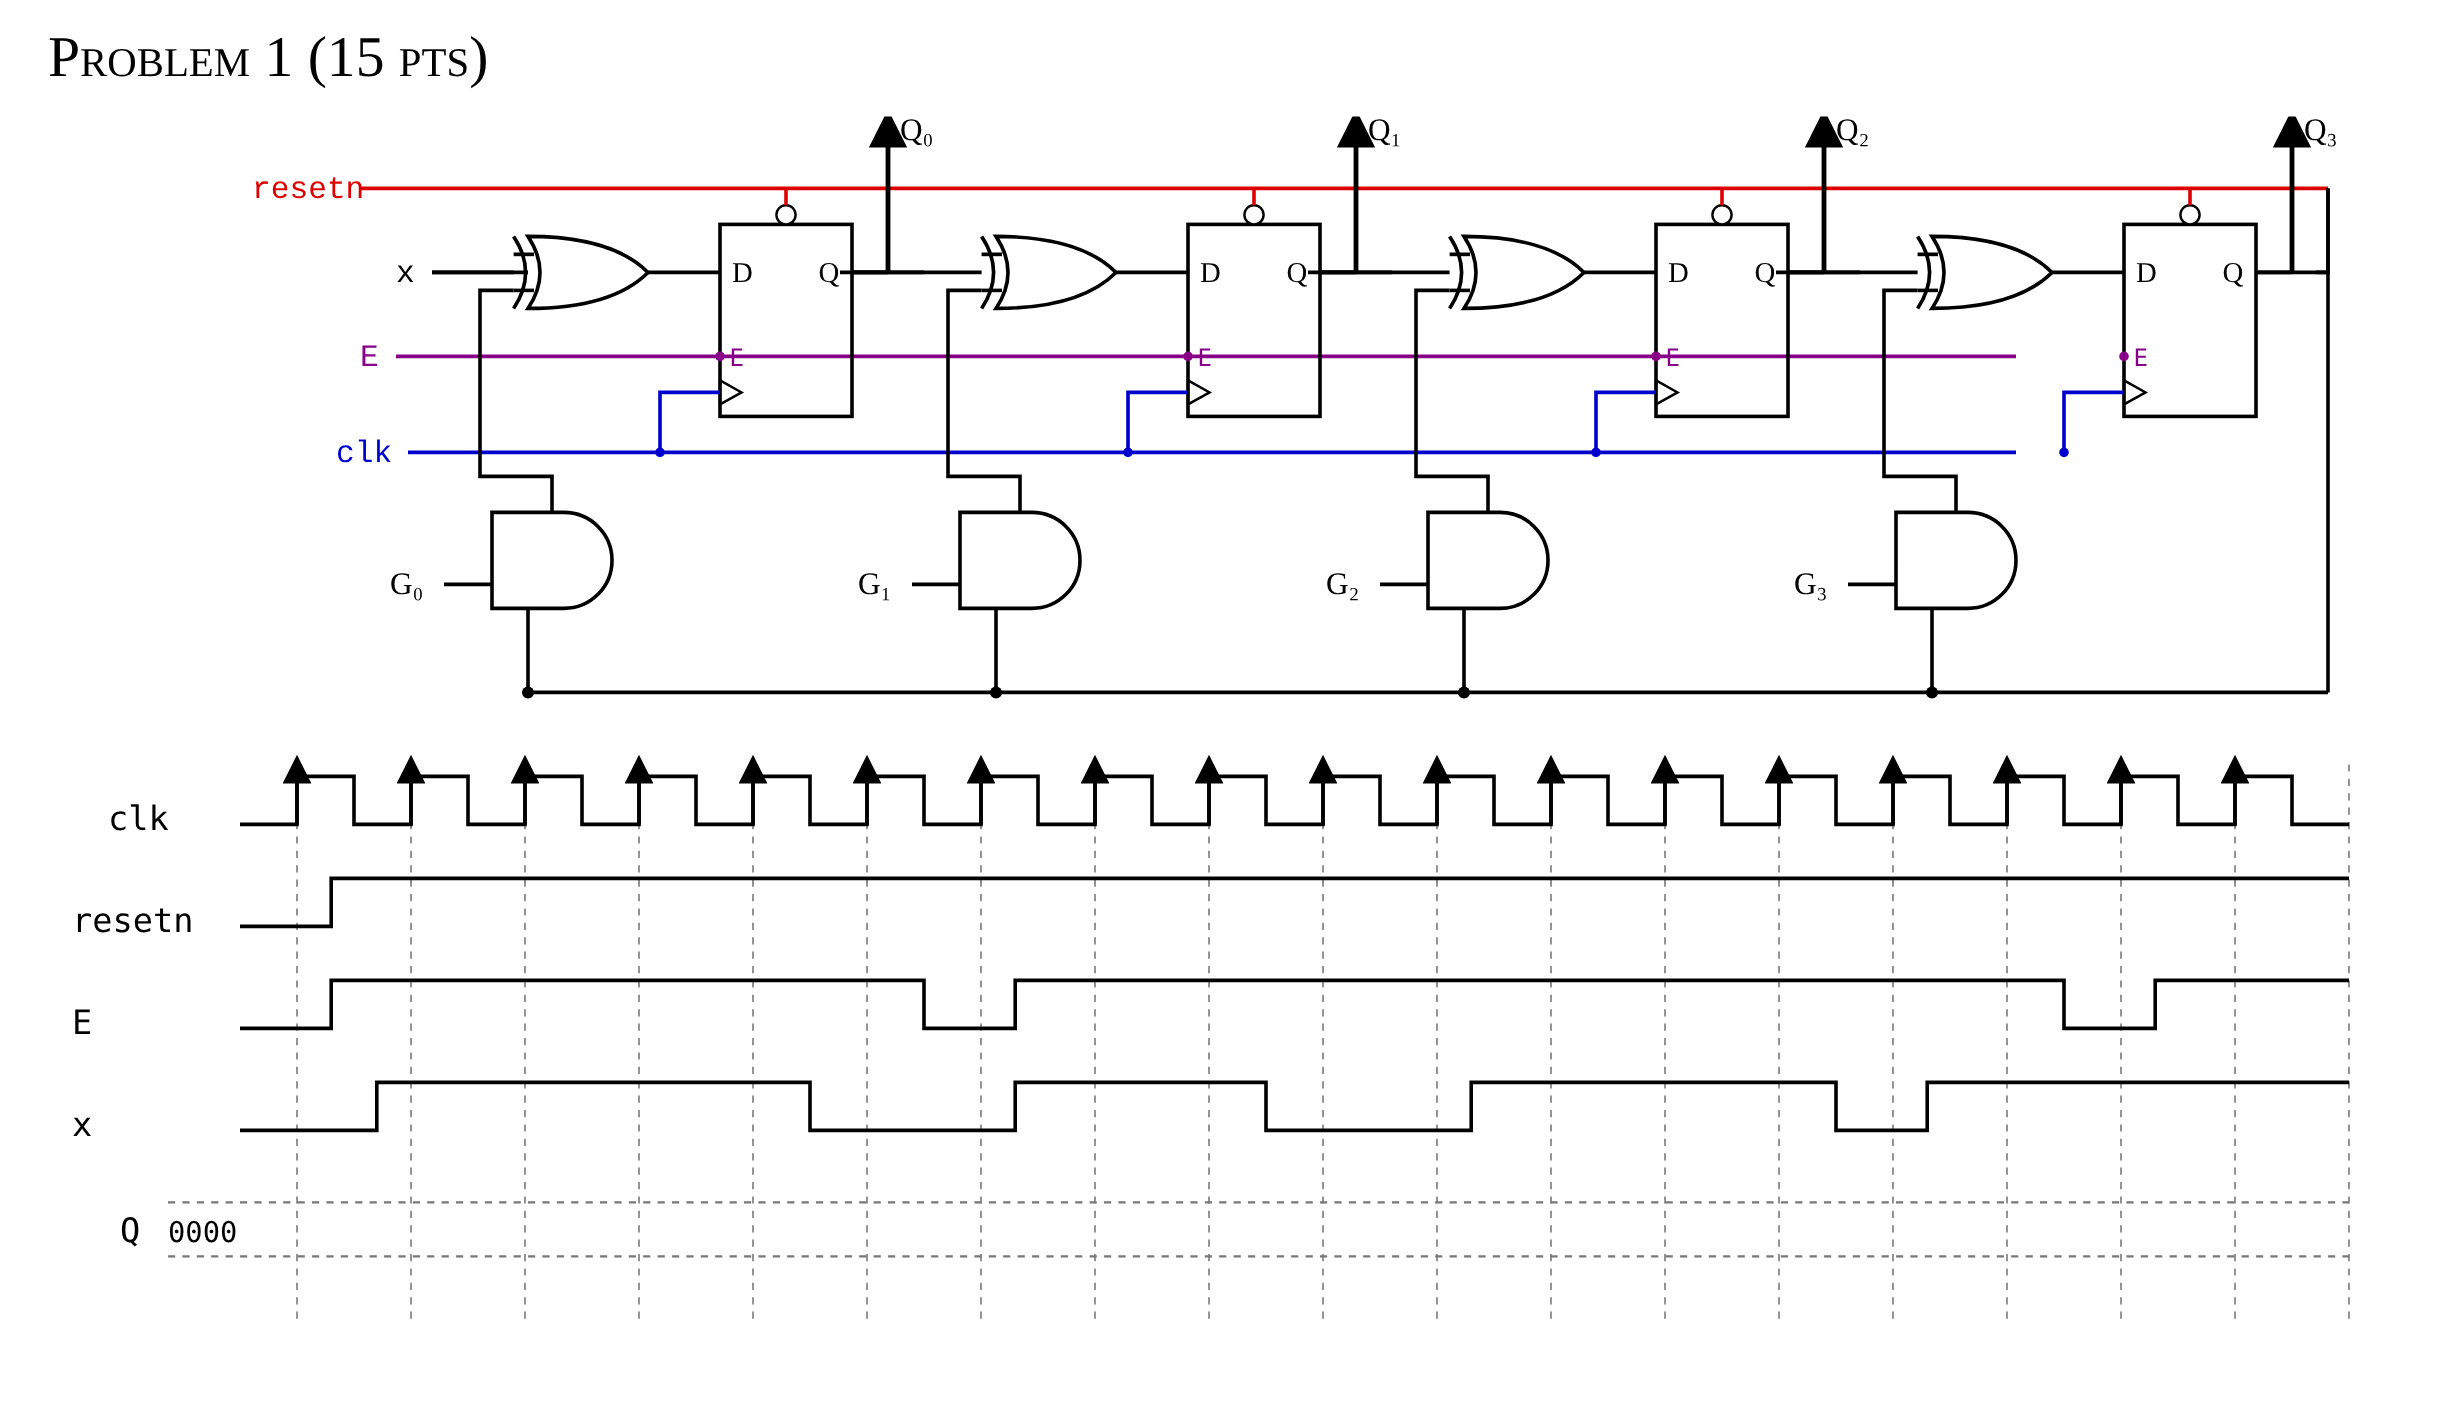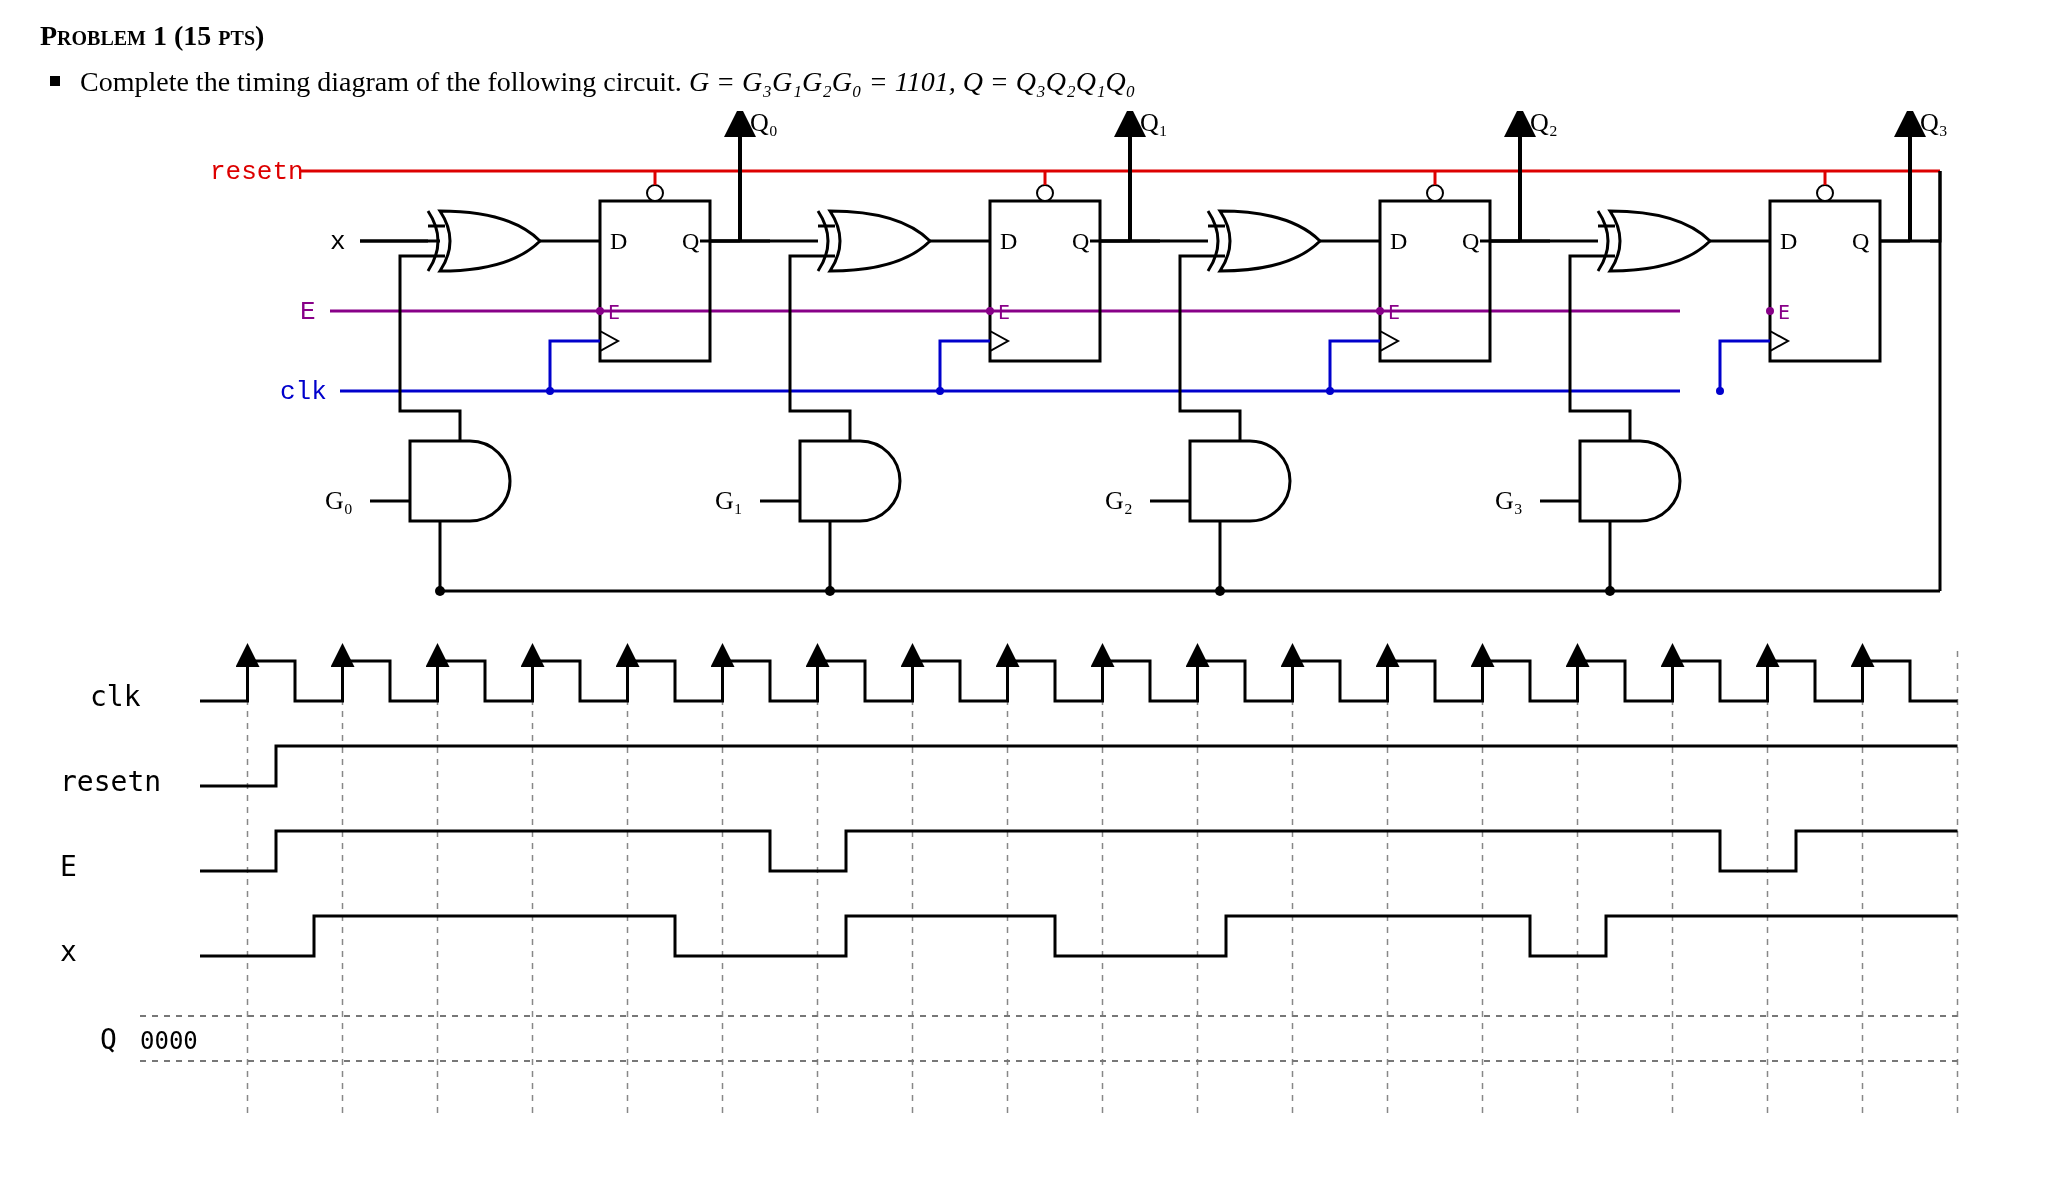--- a/index.html
+++ b/index.html
@@ -1,37 +1,30 @@
 <!DOCTYPE html>
 <html><head>
 <meta charset="utf-8">
 <style>
   html, body { margin:0; padding:0; background:#fff; font-family:Georgia, 'Times New Roman', serif; color:#000; }
   .page { width:2046px; height:1185px; position:relative; padding:20px 40px; box-sizing:border-box; }
-  .title { font-variant:small-caps; font-size:28px; font-weight:bold; margin-bottom:10px; }
+  .title { font-variant:small-caps; font-size:48px; font-weight:normal; margin-bottom:22px; }
   .bullet-line { display:flex; align-items:flex-start; font-size:28px; margin-bottom:10px; }
   .bullet { width:10px; height:10px; background:#000; margin:14px 20px 0 10px; flex-shrink:0; }
   .statement { line-height:1.4; }
   .mono { font-family:"Courier New", monospace; }
   svg { display:block; }
 </style>
 </head>
 <body>
 
 <div class="page">
 
   <div class="title">Problem 1 (15 pts)</div>
 
-  <div class="bullet-line">
-    <div class="bullet"></div>
-    <div class="statement">
-      <span>Complete the timing diagram of the following circuit. </span>
-      <i>G = G₃G₁G₂G₀ = 1101, Q = Q₃Q₂Q₁Q₀</i>
-    </div>
-  </div>
 
   <svg width="1960" height="520" viewBox="0 0 1960 520">
     <defs>
       <marker id="arrowBlack" viewBox="0 0 10 10" refX="5" refY="5" markerWidth="8" markerHeight="8" orient="auto-start-reverse">
         <path d="M0,0 L10,5 L0,10 z" fill="#000"></path>
       </marker>
     </defs>
 
     <line x1="260" y1="60" x2="1900" y2="60" stroke="#d00" stroke-width="3"></line>
     <text class="mono" x="170" y="68" fill="#d00" font-size="26">resetn</text>

